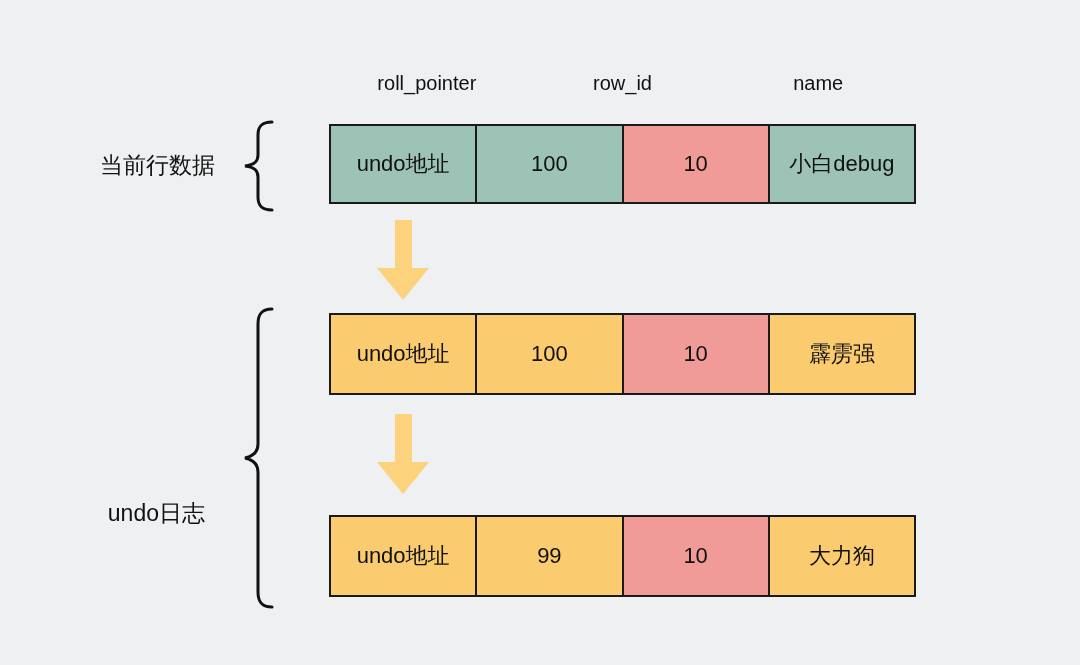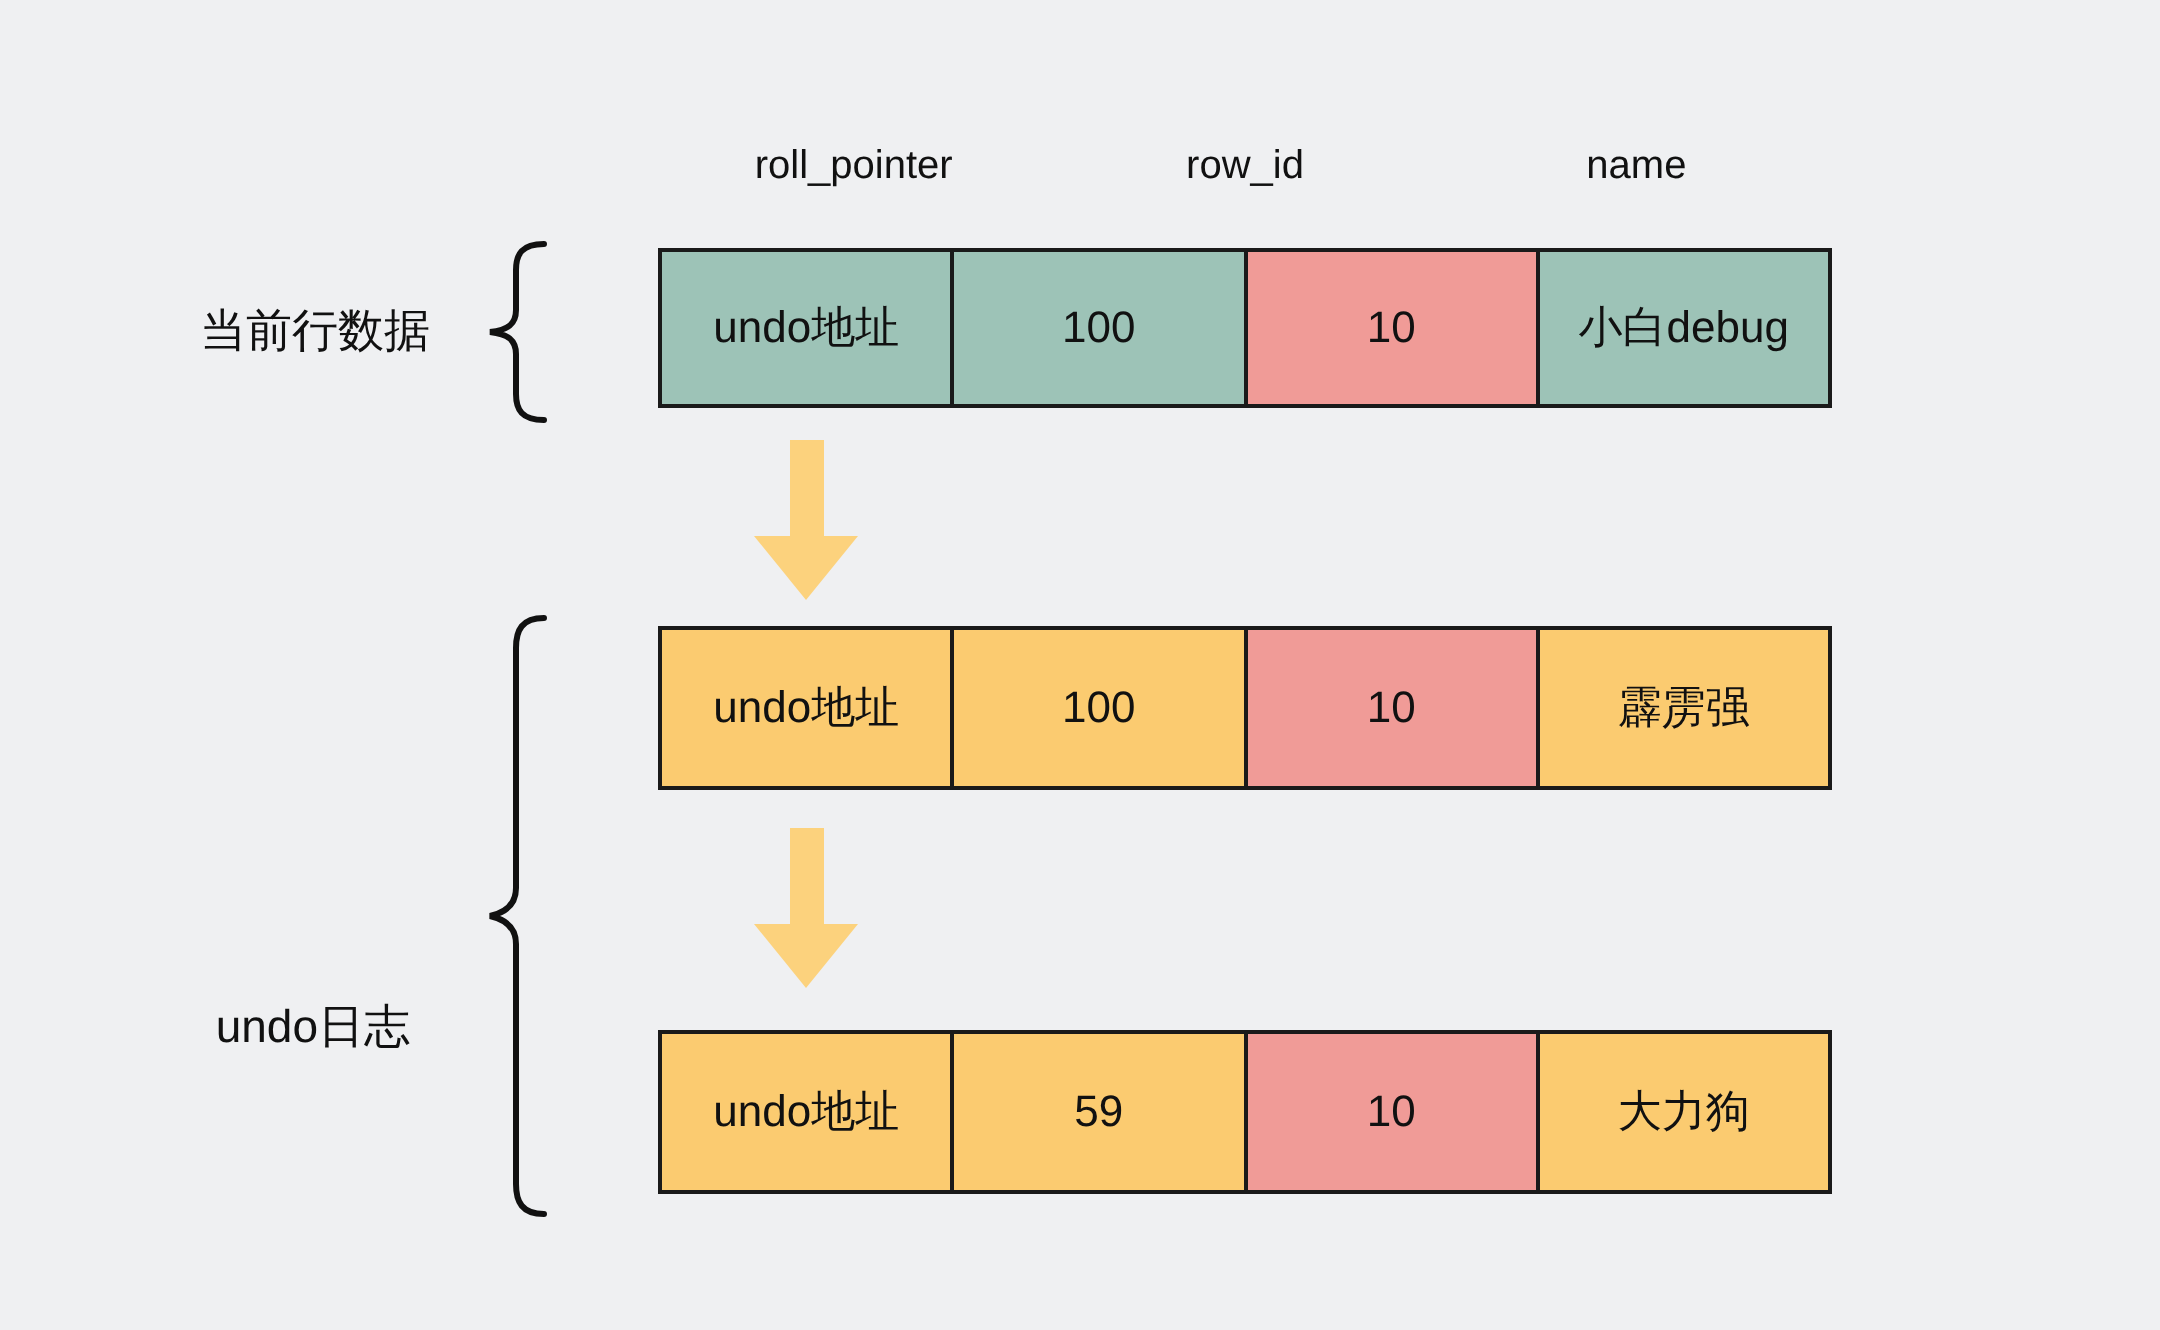--- a/index.html
+++ b/index.html
@@ -91,18 +91,18 @@
     <div class="cell c-yellow">霹雳强</div>
   </div>
 
   <div class="arrow arrow-2">
     <div class="shaft"></div>
     <div class="head"></div>
   </div>
 
   <div class="row row-undo2">
     <div class="cell c-yellow">undo地址</div>
-    <div class="cell c-yellow">59</div>
+    <div class="cell c-yellow">99</div>
     <div class="cell c-pink">10</div>
     <div class="cell c-yellow">大力狗</div>
   </div>
 
 </div>
 
 </body></html>

